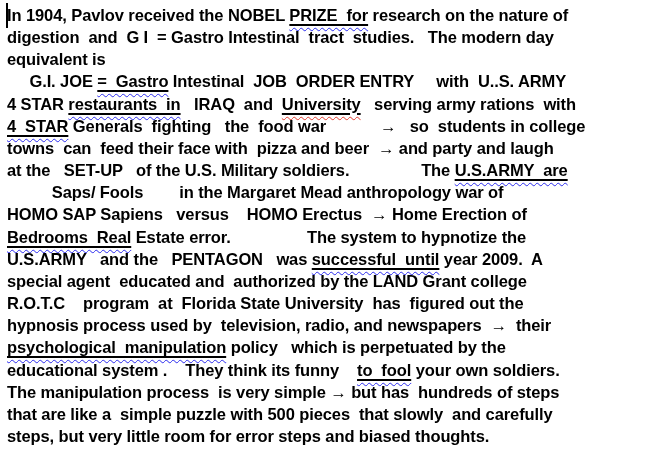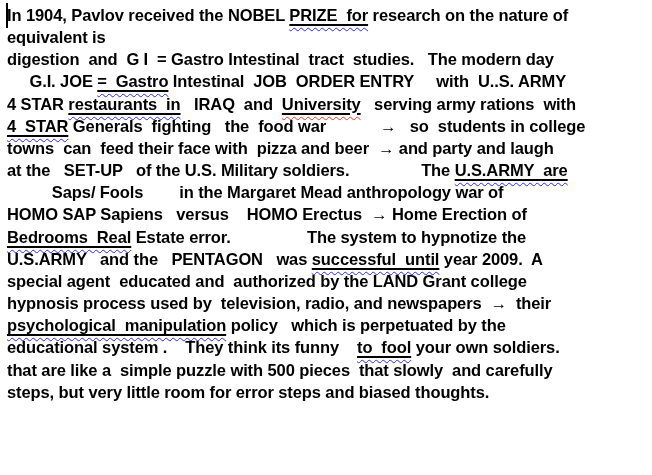--- a/index.html
+++ b/index.html
@@ -56,31 +56,33 @@
     background: #000000;
   }
 </style>
 </head>
 <body>
 
 <div class="page">
   <div class="caret"></div>
   <div class="doc-body" id="doc-body">
       <div class="line"><span class="seg">In 1904, Pavlov received the NOBEL </span><span class="seg u"><span class="wavy-blue">PRIZE  for</span></span><span class="seg"> research on the nature of</span></div>
+      <div class="line"><span class="seg">digestion  and  G I  = Gastro Intestinal  tract  studies.   The modern day</span></div>
       <div class="line"><span class="seg">equivalent is</span></div>
-      <div class="line"><span class="seg">digestion  and  G I  = Gastro Intestinal  tract  studies.   The modern day</span></div>
       <div class="line"><span class="seg">     G.I. JOE </span><span class="seg u"><span class="wavy-blue">=  Gastro</span></span><span class="seg"> Intestinal  JOB  ORDER ENTRY     with  U..S. ARMY</span></div>
       <div class="line"><span class="seg">4 STAR </span><span class="seg u"><span class="wavy-blue">restaurants  in</span></span><span class="seg">   IRAQ  and  </span><span class="seg u"><span class="wavy-red">University</span></span><span class="seg">   serving army rations  with</span></div>
       <div class="line"><span class="seg u"><span class="wavy-blue">4  STAR</span></span><span class="seg"> Generals  fighting   the  food war            →   so  students in college</span></div>
       <div class="line"><span class="seg">towns  can  feed their face with  pizza and beer  → and party and laugh</span></div>
       <div class="line"><span class="seg">at the   SET-UP   of the U.S. Military soldiers.                The </span><span class="seg u"><span class="wavy-blue">U.S.ARMY  are</span></span></div>
       <div class="line"><span class="seg">          Saps/ Fools        in the Margaret Mead anthropology war of</span></div>
       <div class="line"><span class="seg">HOMO SAP Sapiens   versus    HOMO Erectus  → Home Erection of</span></div>
       <div class="line"><span class="seg u"><span class="wavy-blue">Bedrooms  Real</span></span><span class="seg"> Estate error.                 The system to hypnotize the</span></div>
       <div class="line"><span class="seg">U.S.ARMY   and the   PENTAGON   was </span><span class="seg u"><span class="wavy-blue">successful  until</span></span><span class="seg"> year 2009.  A</span></div>
       <div class="line"><span class="seg">special agent  educated and  authorized by the LAND Grant college</span></div>
+      <div class="line"><span class="seg">R.O.T.C    program  at  Florida State University  has  figured out the</span></div>
       <div class="line"><span class="seg">hypnosis process used by  television, radio, and newspapers  →  their</span></div>
       <div class="line"><span class="seg u"><span class="wavy-blue">psychological  manipulation</span></span><span class="seg"> policy   which is perpetuated by the</span></div>
       <div class="line"><span class="seg">educational system .    They think its funny    </span><span class="seg u"><span class="wavy-blue">to  fool</span></span><span class="seg"> your own soldiers.</span></div>
+      <div class="line"><span class="seg">The manipulation process  is very simple → but has  hundreds of steps</span></div>
       <div class="line"><span class="seg">that are like a  simple puzzle with 500 pieces  that slowly  and carefully</span></div>
       <div class="line"><span class="seg">steps, but very little room for error steps and biased thoughts.</span></div>
     </div>
 </div>
 
 </body></html>

